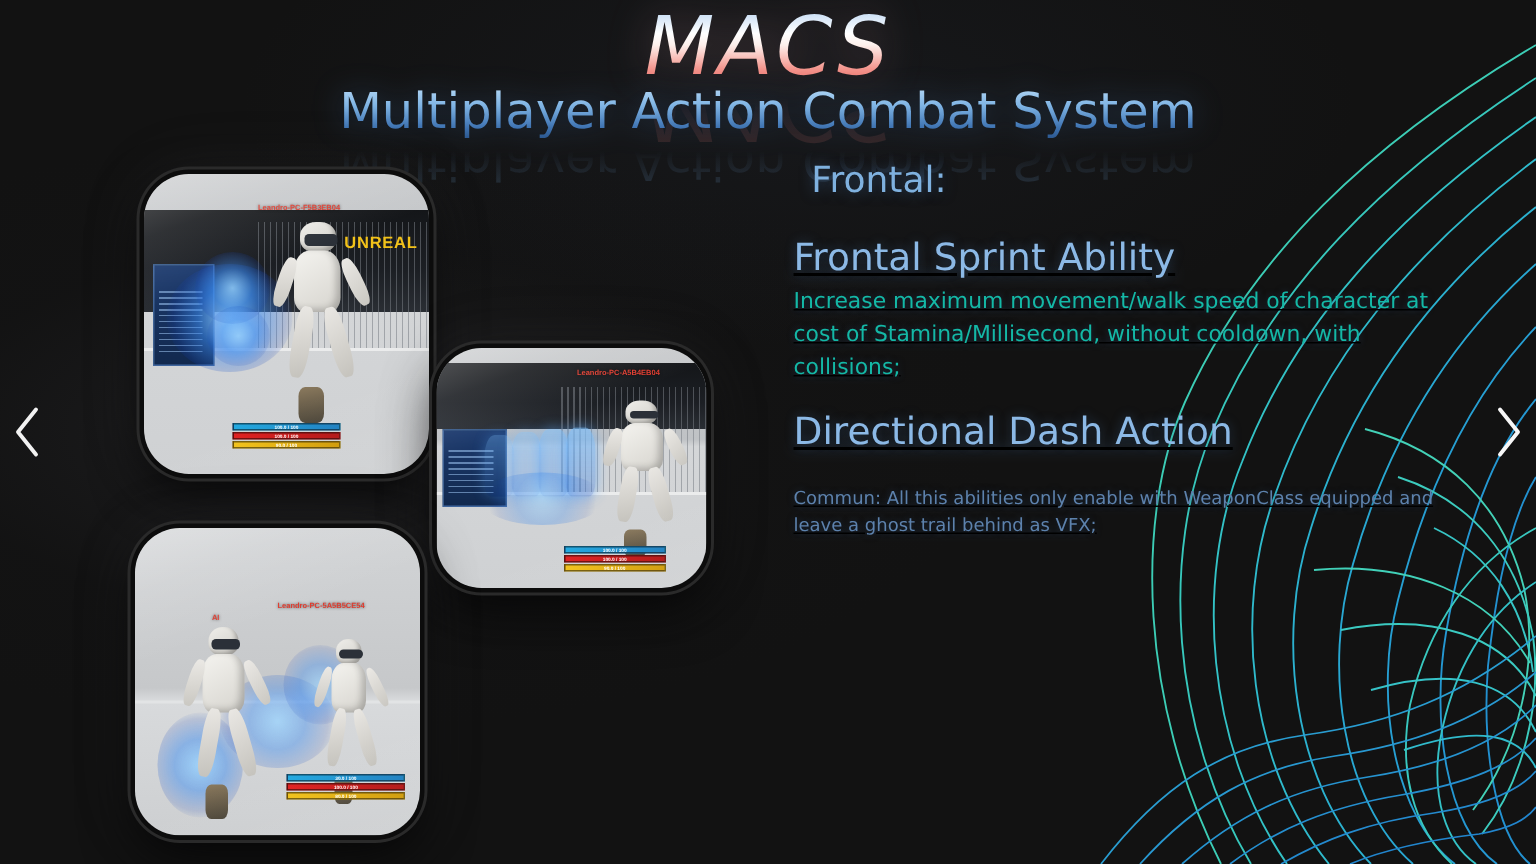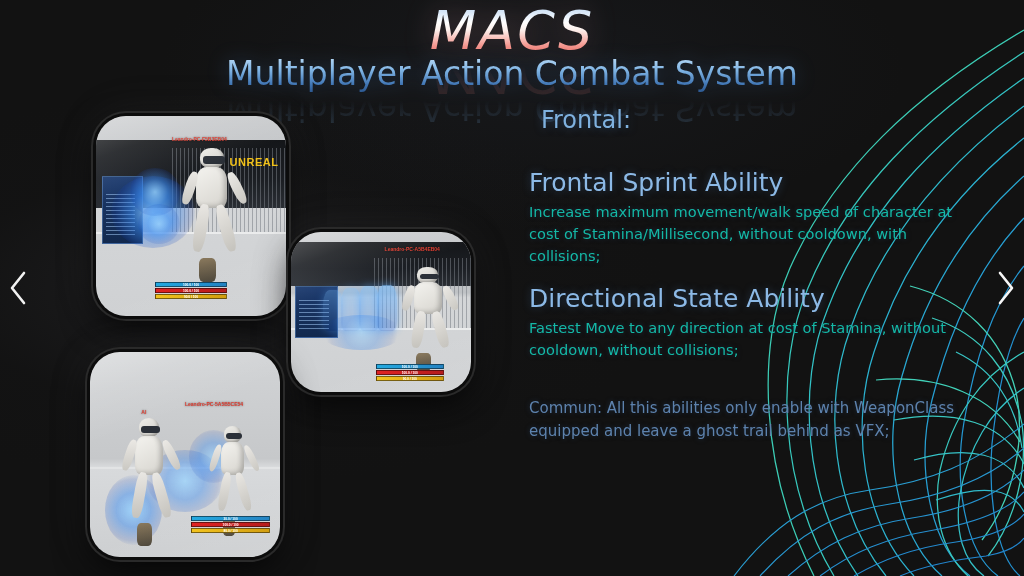--- a/index.html
+++ b/index.html
@@ -66,37 +66,37 @@
 
   .feature-label{
     position:absolute; left:0; width:100%; top:106px;
     text-align:center; padding-left:148px;
     font-family:"DejaVu Sans", sans-serif;
     font-size:24px; color:#7fb1df;
     text-shadow:0 0 9px rgba(70,120,180,.5);
   }
 
   
-  .features{ position:absolute; left:529px; top:168px; width:450px; z-index:6; }
+  .features{ position:absolute; left:529px; top:157px; width:450px; z-index:6;text-decoration:underline; }
   .feat{ margin-bottom:17px; }
   .feat h3{
     font-family:"DejaVu Sans", sans-serif;
     font-size:25px; font-weight:400; color:#8cb9e6; line-height:1.18;
     text-shadow:0 0 8px rgba(70,120,180,.38);
     margin-bottom:3px;
   }
   .feat p{
     font-family:"DejaVu Sans", sans-serif;
     font-size:14.6px; line-height:1.52; color:#14b8a6;
     text-shadow:0 0 5px rgba(40,70,110,.5);
   }
   .commun{
-    margin-top:36px;
-    font-family:"DejaVu Sans", sans-serif;
-    font-size:15px; line-height:1.52; color:#5d82ad;
+    margin-top:20px;
+    font-family:"DejaVu Sans", sans-serif;
+    font-size:12px; line-height:1.52; color:#5d82ad;
     text-shadow:0 0 5px rgba(40,70,110,.5);
   }
 
   
   .wires{ position:absolute; right:0; top:0; width:360px; height:576px; pointer-events:none; z-index:3; }
   .wires svg{ display:block; width:100%; height:100%; }
 
   
   .nav-arrow{
     position:absolute; top:50%; transform:translateY(-50%);
@@ -288,22 +288,21 @@
 </div>
 
 <div class="features">
 
   <div class="feat">
     <h3>Frontal Sprint Ability</h3>
     <p>Increase maximum movement/walk speed of character at cost of Stamina/Millisecond, without cooldown, with collisions;</p>
   </div>
 
   <div class="feat">
-    <h3>Directional State Ability</h3>
-    <p>Fastest Move to any direction at cost of Stamina,  without cooldown, without collisions;</p>
+    <h3>Directional Dash Action</h3>
   </div>
 
 
   <div class="commun">Commun: All this abilities only enable with WeaponClass equipped and leave a ghost trail behind as VFX;</div>
 </div>
 
 <div class="gallery">
 
   <div class="shot shot1">
     <div class="inner">

